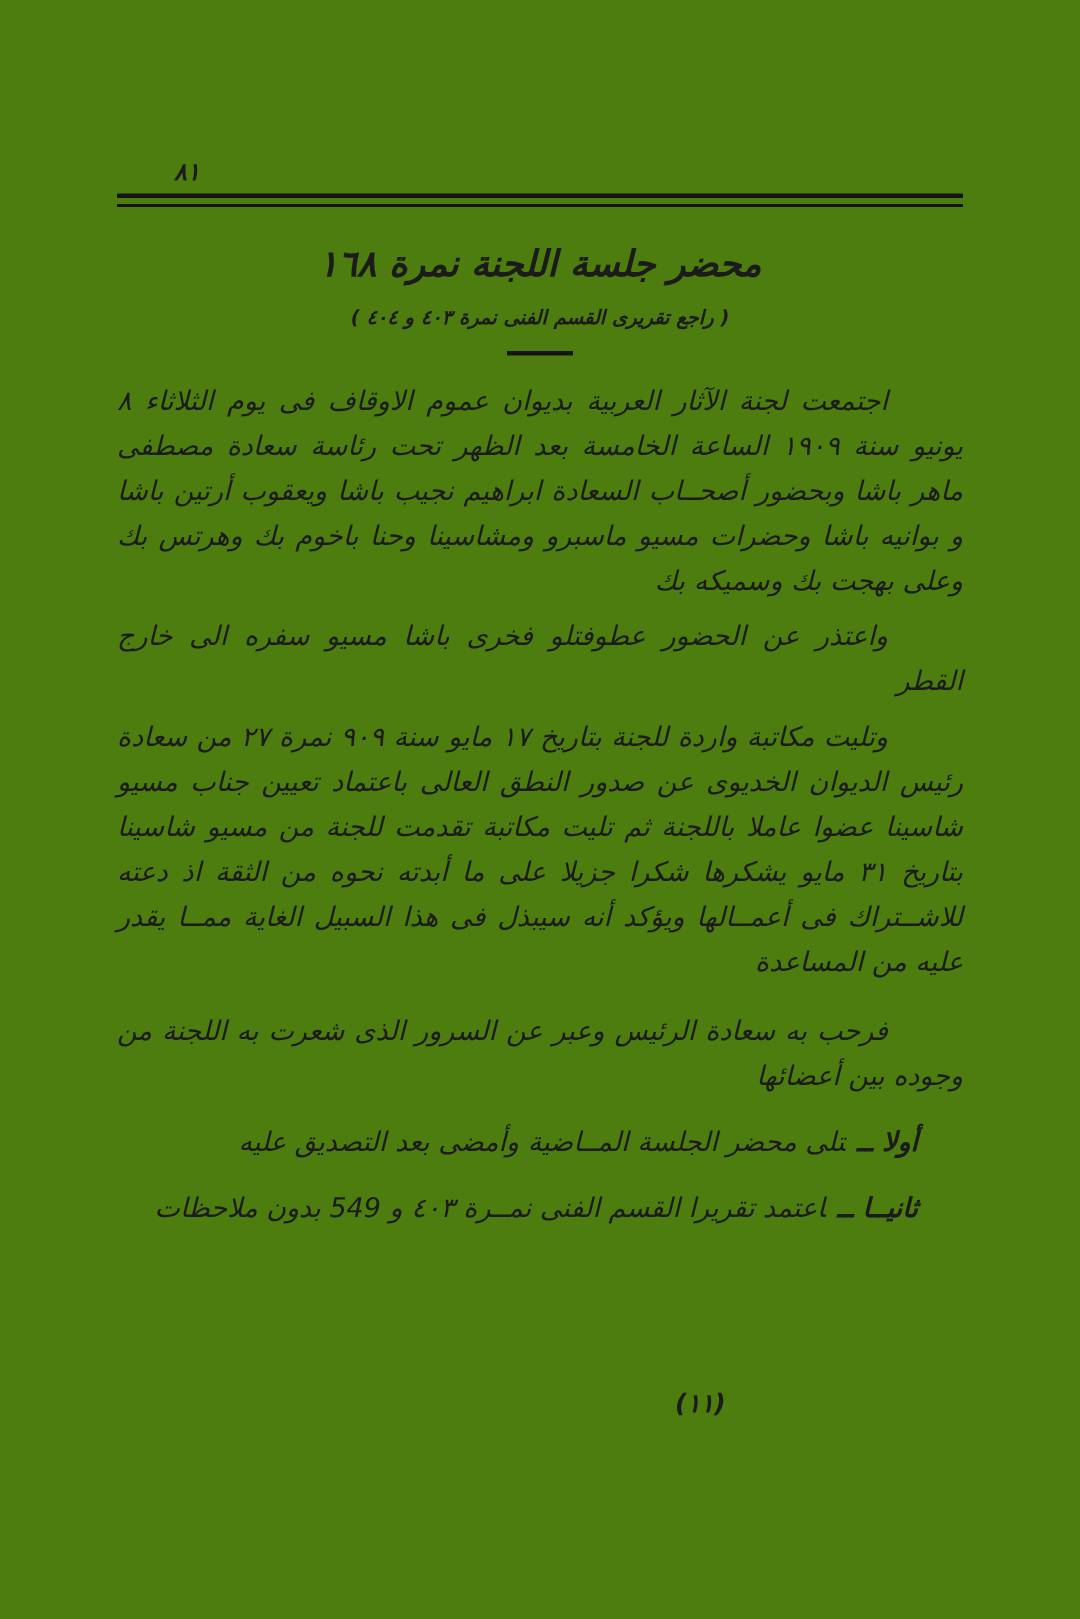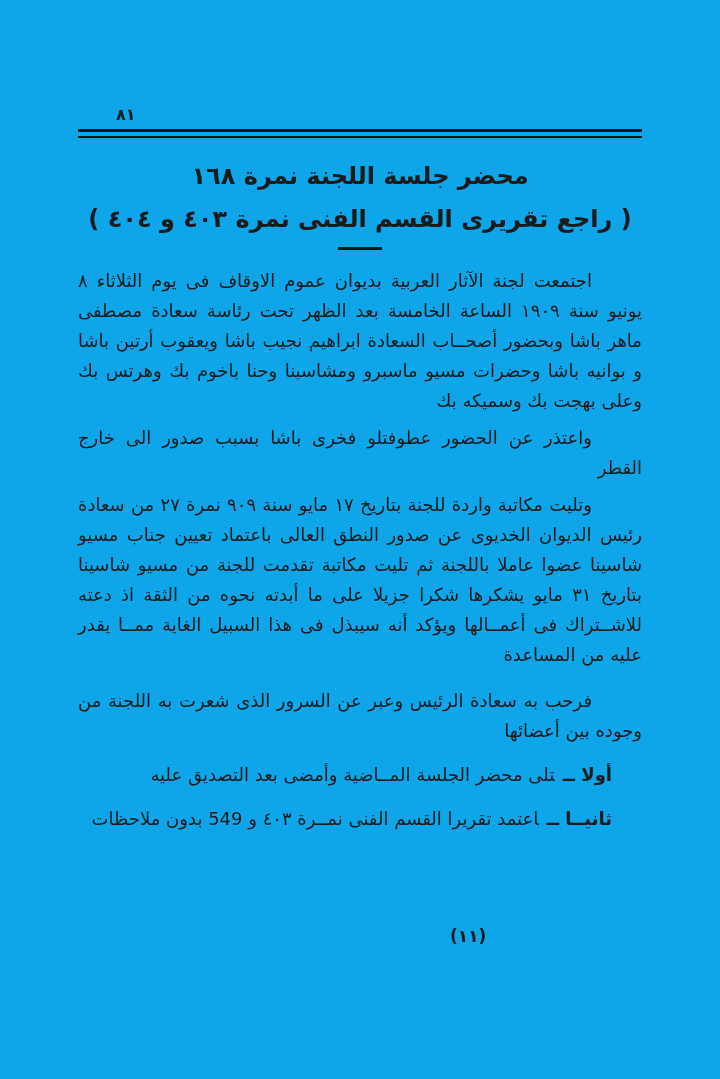--- a/index.html
+++ b/index.html
@@ -6,26 +6,27 @@
     margin: 0;
     padding: 0;
     background: #ffffff;
     font-family: "DejaVu Sans", sans-serif;
   }
   .page {
     position: relative;
     width: 720px;
     height: 1079px;
     margin: 0 auto;
-    background: #0ea5e9;
+    background: #4d7c0f;
     color: #1b1b1b;
     direction: rtl;
     box-sizing: border-box;
     padding: 0 78px;
     overflow: hidden;
+    font-style: italic;
   }
   
   .header {
     position: relative;
     padding-top: 92px;
     height: 32px;
     text-align: center;
   }
   .header-title {
     font-size: 17px;
@@ -48,21 +49,21 @@
   
   .doc-title {
     margin: 24px 0 0 0;
     text-align: center;
     font-size: 24px;
     font-weight: bold;
   }
   .doc-subtitle {
     margin: 15px 0 0 0;
     text-align: center;
-    font-size: 24px;
+    font-size: 13px;
     font-weight: bold;
   }
   .title-divider {
     width: 44px;
     height: 0;
     border-top: 3px solid #141414;
     margin: 14px auto 0 auto;
   }
   
   .body {
@@ -108,21 +109,21 @@
   <div class="header-rule"></div>
 
   <h1 class="doc-title">محضر جلسة اللجنة نمرة ١٦٨</h1>
 
   <h2 class="doc-subtitle">( راجع تقريرى القسم الفنى نمرة ٤٠٣ و ٤٠٤ )</h2>
 
   <div class="title-divider"></div>
 
   <div class="body">
     <p>اجتمعت لجنة الآثار العربية بديوان عموم الاوقاف فى يوم الثلاثاء ٨ يونيو سنة ١٩٠٩ الساعة الخامسة بعد الظهر تحت رئاسة سعادة مصطفى ماهر باشا وبحضور أصحــاب السعادة ابراهيم نجيب باشا ويعقوب أرتين باشا و بوانيه باشا وحضرات مسيو ماسبرو ومشاسينا وحنا باخوم بك وهرتس بك وعلى بهجت بك وسميكه بك</p>
-    <p>واعتذر عن الحضور عطوفتلو فخرى باشا بسبب صدور الى خارج القطر</p>
+    <p>واعتذر عن الحضور عطوفتلو فخرى باشا مسيو سفره الى خارج القطر</p>
     <p>وتليت مكاتبة واردة للجنة بتاريخ ١٧ مايو سنة ٩٠٩ نمرة ٢٧ من سعادة رئيس الديوان الخديوى عن صدور النطق العالى باعتماد تعيين جناب مسيو شاسينا عضوا عاملا باللجنة ثم تليت مكاتبة تقدمت للجنة من مسيو شاسينا بتاريخ ٣١ مايو يشكرها شكرا جزيلا على ما أبدته نحوه من الثقة اذ دعته للاشــتراك فى أعمــالها ويؤكد أنه سيبذل فى هذا السبيل الغاية ممــا يقدر عليه من المساعدة</p>
     <p class="gap-top">فرحب به سعادة الرئيس وعبر عن السرور الذى شعرت به اللجنة من وجوده بين أعضائها</p>
 
     <p class="item"><span class="item-label">أولا ــ</span><span>تلى محضر الجلسة المــاضية وأمضى بعد التصديق عليه</span></p>
     <p class="item"><span class="item-label">ثانيــا ــ</span><span>اعتمد تقريرا القسم الفنى نمــرة ٤٠٣ و 549 بدون ملاحظات</span></p>
   </div>
 
   <div class="footer">(١١)</div>
 
 </div>

